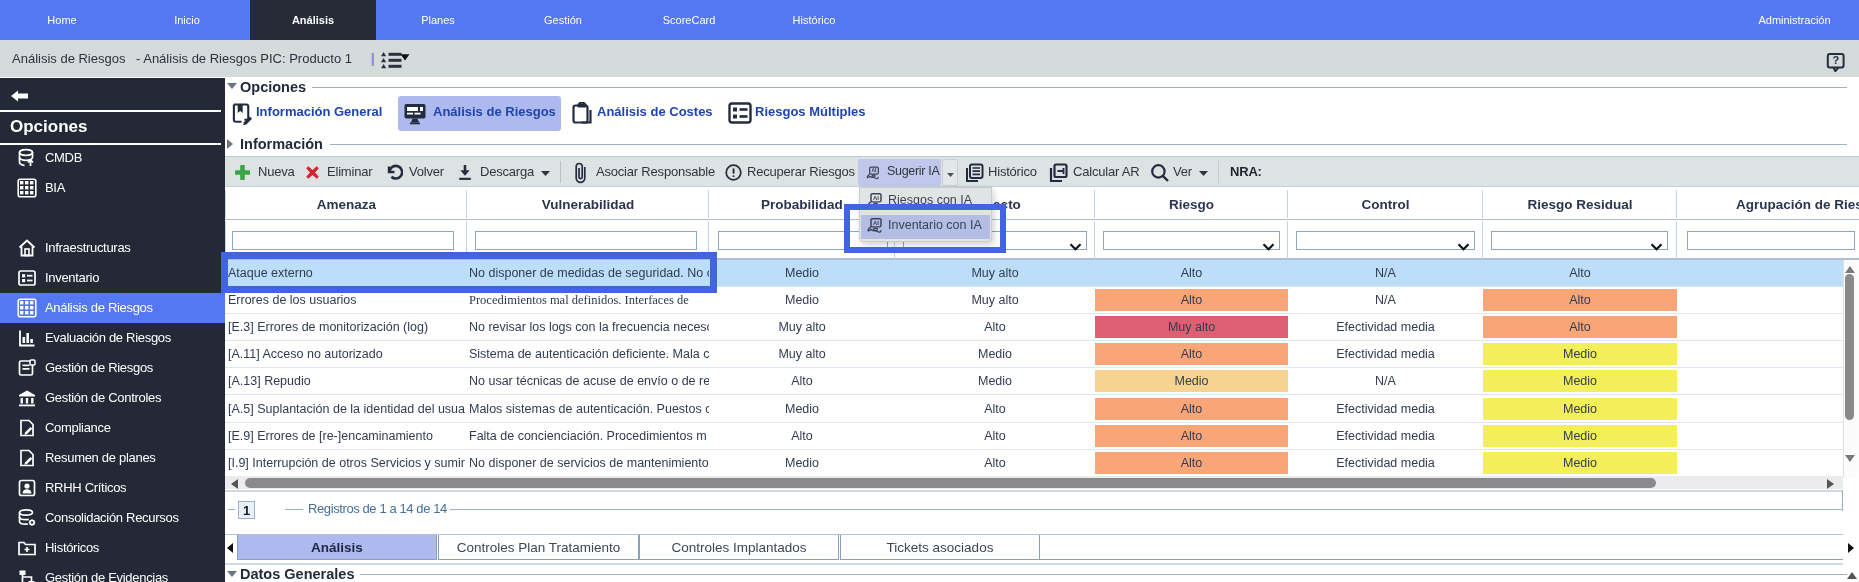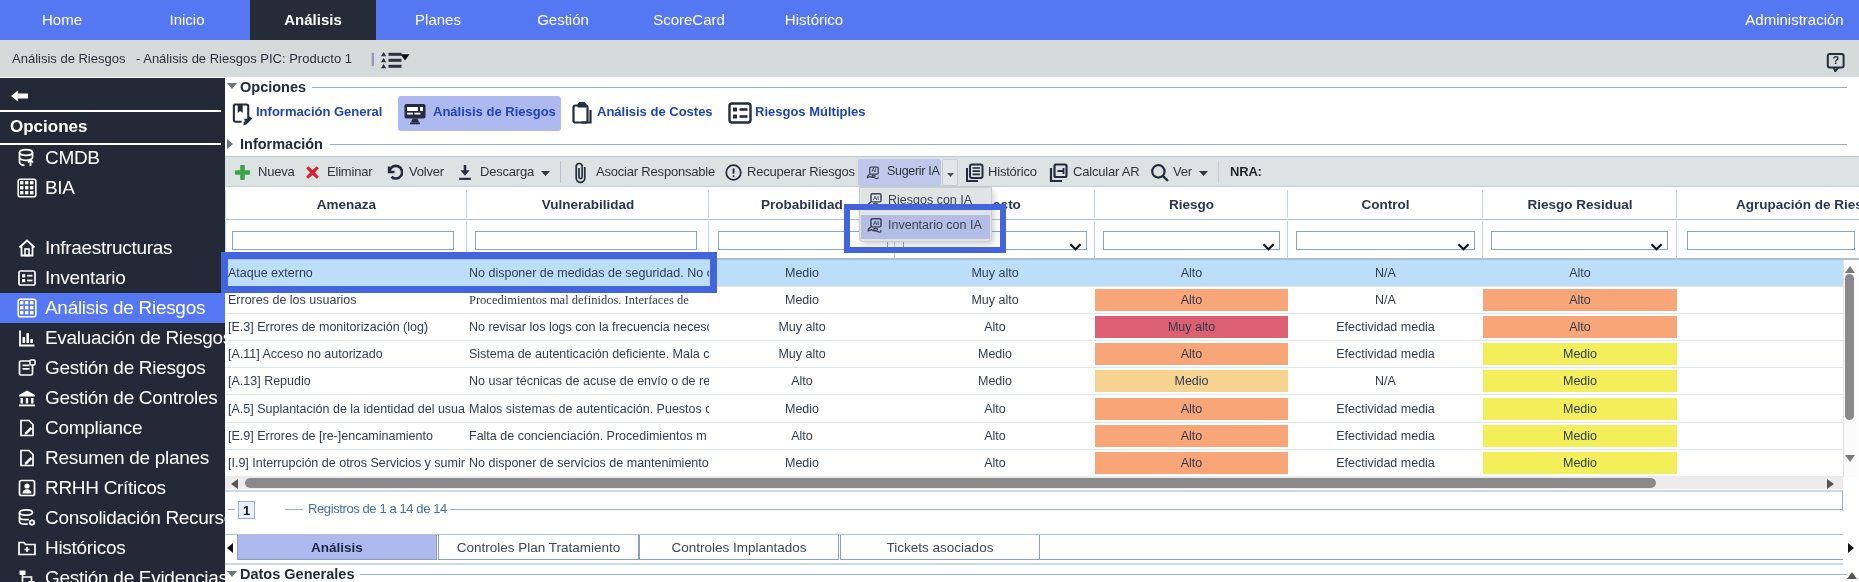--- a/index.html
+++ b/index.html
@@ -1,24 +1,24 @@
 <!DOCTYPE html>
 <html><head><meta charset="utf-8"><title>Análisis de Riesgos</title>
 <style>
 * { margin:0; padding:0; box-sizing:border-box; }
 html,body { width:1859px; height:582px; overflow:hidden; }
 body { font-family:"Liberation Sans", sans-serif; position:relative; background:#fff; }
 .abs { position:absolute; }
 .nav { left:0; top:0; width:1859px; height:40px; background:#5577f2; }
-.nav .it { position:absolute; top:0; height:44px; line-height:40px; text-align:center; color:#fff; font-size:15px; }
+.nav .it { position:absolute; top:0; height:44px; line-height:40px; text-align:center; color:#fff; font-size:11px; }
 .nav .active { background:#252b37; font-weight:bold; }
 .crumb { left:0; top:40px; width:1859px; height:38px; background:#d5dada; border-bottom:1px solid #fff; }
 .crumb span { position:absolute; top:0; height:38px; line-height:38px; color:#2b3240; font-size:13px; }
 .sidebar { left:0; top:78px; width:225px; height:504px; background:#232936; }
-.sitem { position:absolute; left:0; width:225px; height:30px; color:#fff; font-size:19px; letter-spacing:-0.3px; }
+.sitem { position:absolute; left:0; width:225px; height:30px; color:#fff; font-size:13px; letter-spacing:-0.3px; }
 .sitem .ic { position:absolute; left:17px; top:5px; }
 .sitem .tx { position:absolute; left:45px; top:0; line-height:30px; white-space:nowrap; }
 .hdr { position:absolute; color:#222b3c; font-weight:bold; font-size:14.5px; white-space:nowrap; }
 .hline { position:absolute; height:0; border-top:1px solid #9fb0c0; }
 .tabtxt { color:#1e45ad; font-weight:bold; font-size:13px; white-space:nowrap; }
 .tool { left:225px; top:156px; width:1634px; height:31px; background:#dde2e2; border-top:1px solid #b8cdd2; border-bottom:1px solid #c2d2da; }
 .tbtn { position:absolute; top:0; height:29px; line-height:29px; color:#30363f; font-size:13px; letter-spacing:-0.2px; white-space:nowrap; }
 .tbtn svg { vertical-align:middle; }
 .colhdr { position:absolute; top:190px; height:30px; line-height:30px; text-align:center; color:#2a3550; font-weight:bold; font-size:13.5px; overflow:visible; white-space:nowrap; }
 .fin { position:absolute; background:#fff; border:1px solid #8ca6c0; height:19px; }

